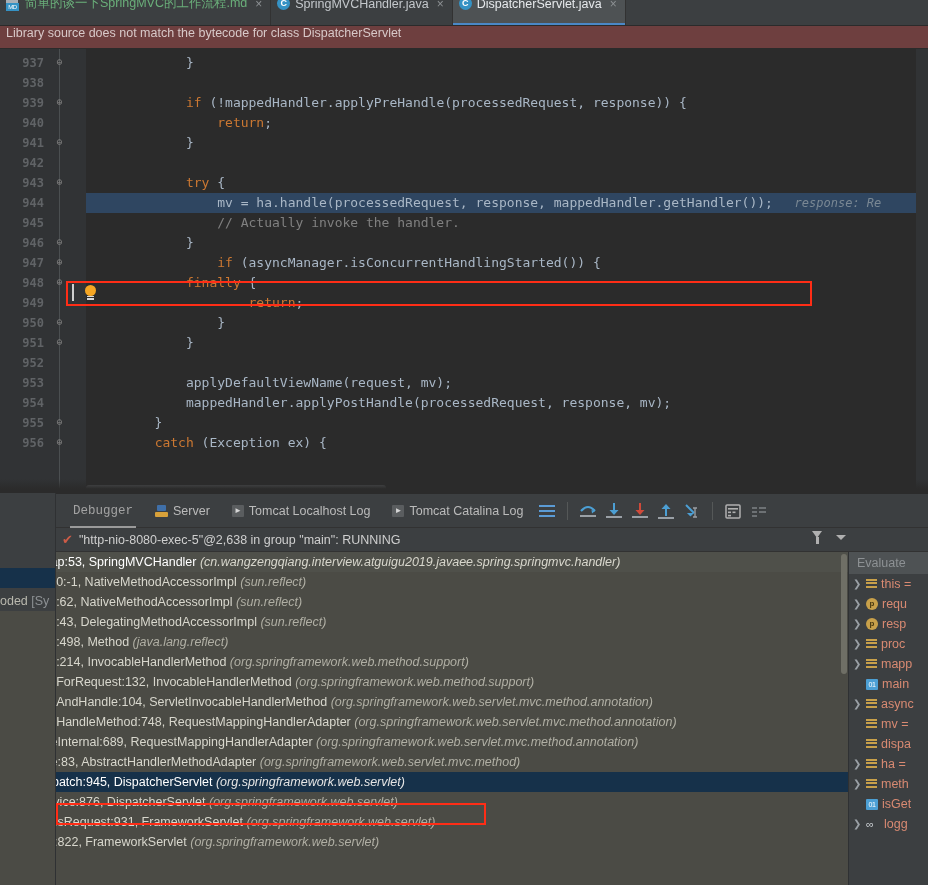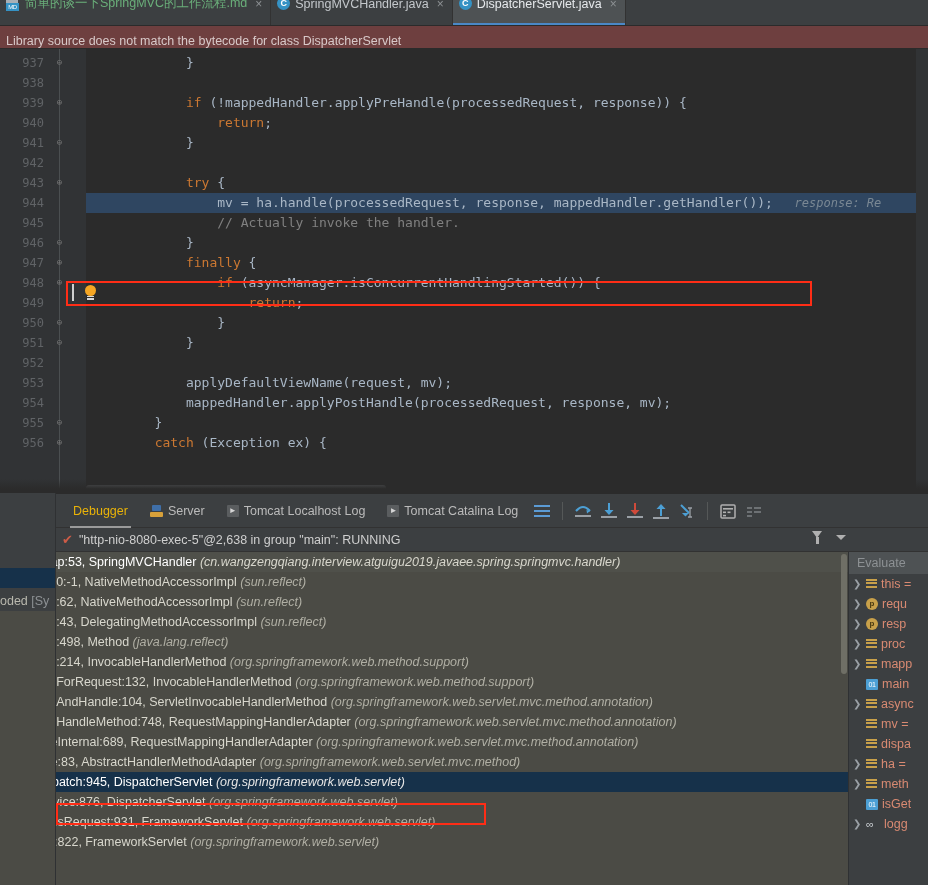--- a/index.html
+++ b/index.html
@@ -51,39 +51,40 @@
   }
   .icon-class {
     flex: 0 0 13px; width: 13px; height: 13px; border-radius: 50%;
     background: #3592c4; color: #ffffff; font-size: 9px; font-weight: bold;
     line-height: 13px; text-align: center;
   }
 
   
   .banner {
     height: 23px; background: #6e3f3f;
-    display: flex; align-items: flex-end;
+    display: flex; align-items: flex-start;
     padding-left: 6px; font-size: 12.5px; color: #d8c9c9;
     border-bottom: 1px solid #2b2b2b;
   }
 
   
   .editor {
     position: relative; height: 444px; background: #2b2b2b;
     display: flex; overflow: hidden;
   }
   .gutter {
     width: 86px; flex: 0 0 86px; background: #313335;
     position: relative; padding-top: 4px;
   }
   .gutter .gline {
     height: 20px; line-height: 20px; font-size: 12px;
     font-family: "DejaVu Sans Mono", monospace;
     color: #606366; text-align: right; padding-right: 42px;
     position: relative;
+    font-weight: bold;
   }
   .fold {
     position: absolute; right: 22px; top: 5px;
     width: 9px; height: 9px; color: #787878; font-size: 9px;
     line-height: 9px; text-align: center;
   }
   .fold-line {
     position: absolute; right: 26px; top: 0; bottom: 0; width: 1px;
     background: #4b4f51;
   }
@@ -149,21 +150,21 @@
     height: 34px; display: flex; align-items: center;
     padding-left: 62px; gap: 0px;
     border-bottom: 1px solid #323232;
     background: #3c3f41;
   }
   .dtab {
     font-size: 12.5px; color: #bbbbbb; padding: 0 11px;
     display: flex; align-items: center; gap: 5px; height: 34px;
     position: relative; white-space: nowrap;
   }
-  .dtab.active { color: #eab308; }
+  .dtab.active { color: #a3a3a3; font-family: Liberation Mono, monospace; }
   .dtab.active::after {
     content: ""; position: absolute; left: 8px; right: 8px; bottom: 0;
     height: 2px; background: #9a9a9a;
   }
   .ico-run {
     width: 12px; height: 12px; background: #5a5d5f; color: #d6d6d6;
     font-size: 8px; line-height: 12px; text-align: center; border-radius: 1px;
     flex: 0 0 12px;
   }
   .ico-server {
@@ -368,22 +369,22 @@
           <div class="cline">            }</div>
           <div class="cline"></div>
           <div class="cline">            <span class="tok-kw">if</span> (!mappedHandler.applyPreHandle(processedRequest, response)) {</div>
           <div class="cline">                <span class="tok-kw">return</span>;</div>
           <div class="cline">            }</div>
           <div class="cline"></div>
           <div class="cline">            <span class="tok-kw">try</span> {</div>
           <div class="cline exec">                mv = ha.handle(processedRequest, response, mappedHandler.getHandler());<span class="hint">   response: Re</span></div>
           <div class="cline"><span class="tok-cmt">                // Actually invoke the handler.</span></div>
           <div class="cline">            }</div>
+          <div class="cline">                <span class="tok-kw">if</span> (asyncManager.isConcurrentHandlingStarted()) {</div>
           <div class="cline">            <span class="tok-kw">finally</span> {</div>
-          <div class="cline">                <span class="tok-kw">if</span> (asyncManager.isConcurrentHandlingStarted()) {</div>
           <div class="cline">                    <span class="tok-kw">return</span>;</div>
           <div class="cline">                }</div>
           <div class="cline">            }</div>
           <div class="cline"></div>
           <div class="cline">            applyDefaultViewName(request, mv);</div>
           <div class="cline">            mappedHandler.applyPostHandle(processedRequest, response, mv);</div>
           <div class="cline">        }</div>
           <div class="cline">        <span class="tok-kw">catch</span> (Exception ex) {</div>
         </div>
     </div>

